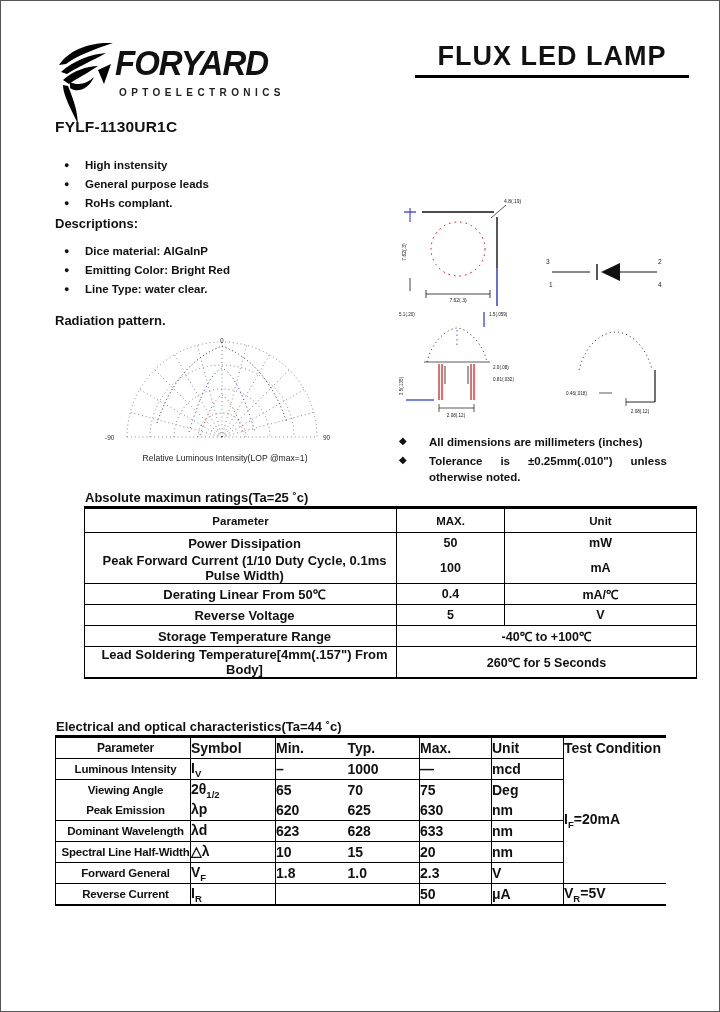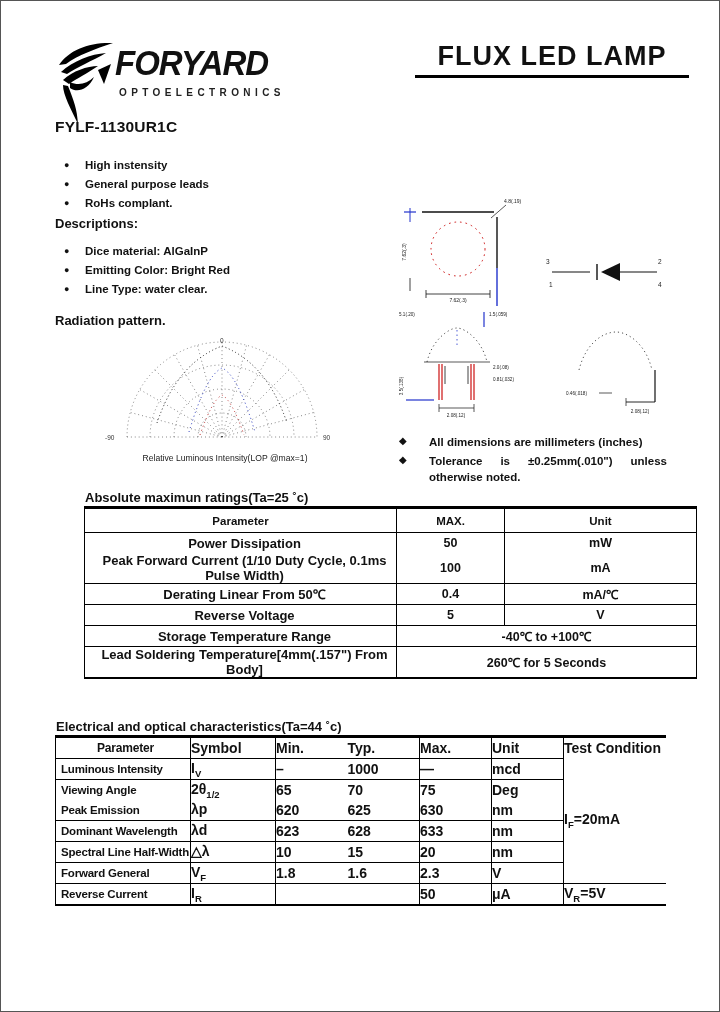--- a/index.html
+++ b/index.html
@@ -46,21 +46,21 @@
       border-top:3px solid #000;border-bottom:2.6px solid #000;}
   .t1 td{border-left:1.2px solid #000;border-right:1.2px solid #000;height:20px;padding:0;}
   .t1 tr.hd td{height:23px;text-align:center;font-size:11.5px;font-weight:700;}
   .t1 tr.bb td{border-bottom:1.2px solid #000;}
   .t1 td.p{text-align:center;padding-left:8px;font-size:13px;font-weight:700;}
   .t1 td.v{text-align:center;font-size:12.5px;font-weight:700;}
 
   .t2{width:610px;border-collapse:collapse;table-layout:fixed;
       border-top:3px solid #000;border-bottom:2.6px solid #000;}
   .t2 td{padding:0;height:20px;font-size:14px;font-weight:700;}
-  .t2 td.c1{border-left:1.5px solid #000;text-align:left;padding-left:5px;font-size:11.5px;letter-spacing:-.2px;}
+  .t2 td.c1{border-left:1.5px solid #000;text-align:center;padding-left:5px;font-size:11.5px;letter-spacing:-.2px;}
   .t2 td.hc{text-align:center;font-size:12px;}
   .t2 .vl{border-left:1.2px solid #000;}
   .t2 tr.bb td{border-bottom:1.2px solid #000;}
   .t2 tr.bb td.nb{border-bottom:none;}
   sub{font-size:68%;}
 </style>
 </head>
 <body>
 
 <div class="page">
@@ -331,21 +331,21 @@
         <td class="vl"><span>△λ</span><sub></sub></td>
         <td class="vl">10</td>
         <td>15</td>
         <td class="vl">20</td>
         <td class="vl">nm</td>
       </tr>
       <tr class="bb">
         <td class="c1">Forward General</td>
         <td class="vl"><span>V</span><sub>F</sub></td>
         <td class="vl">1.8</td>
-        <td>1.6</td>
+        <td>1.0</td>
         <td class="vl">2.3</td>
         <td class="vl">V</td>
       </tr>
       <tr>
         <td class="c1">Reverse Current</td>
         <td class="vl"><span>I</span><sub>R</sub></td>
         <td class="vl"></td>
         <td></td>
         <td class="vl">50</td>
         <td class="vl">μA</td>

